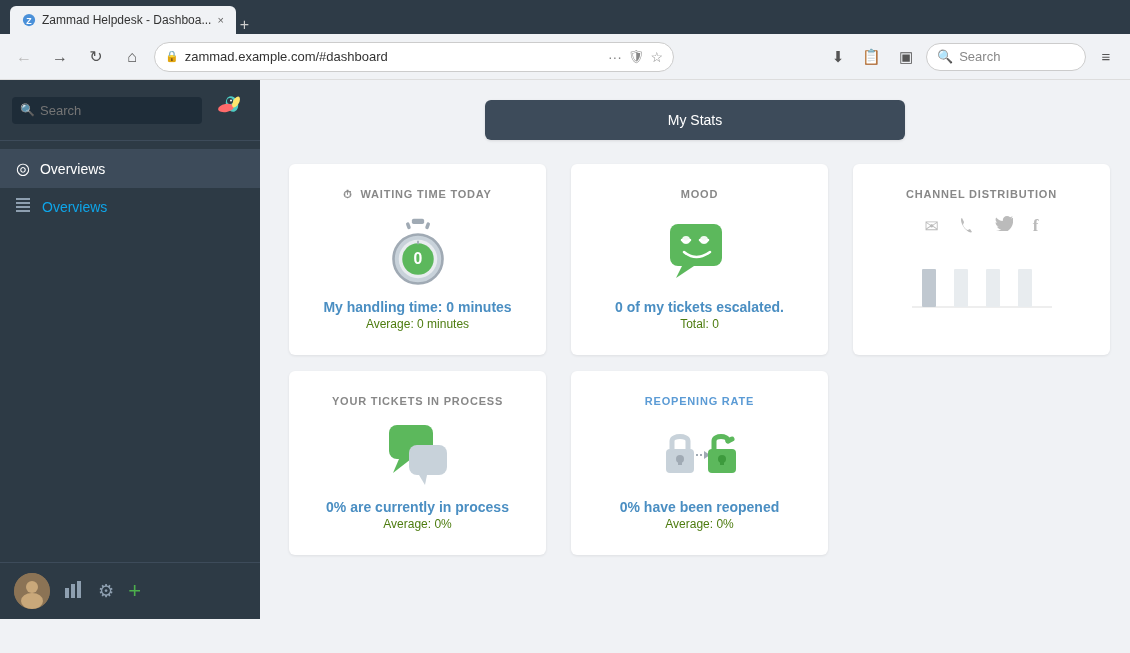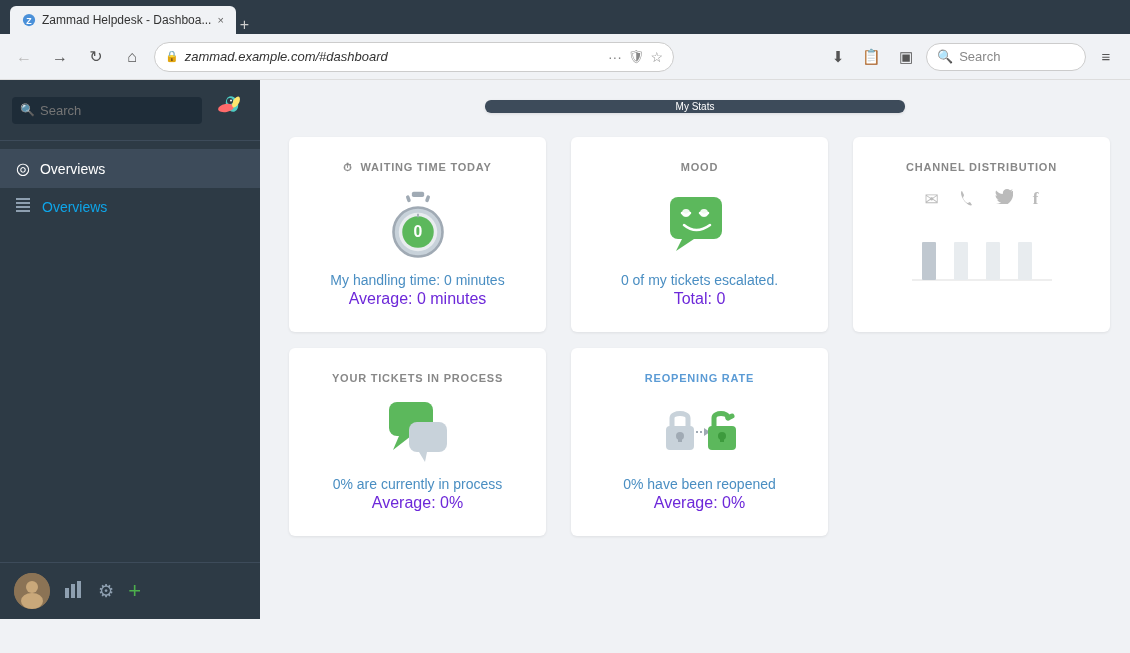--- a/index.html
+++ b/index.html
@@ -71,21 +71,21 @@
       background: white;
       display: flex;
       align-items: center;
       padding: 0 10px;
       gap: 6px;
       font-size: 13px;
       color: #333;
       max-width: 520px;
     }
     .address-bar .lock-icon { color: #888; font-size: 11px; }
-    .address-text { flex: 1; color: #333; font-style: italic; }
+    .address-text { flex: 1; color: #333; }
     .address-bar .menu-dots { color: #888; font-size: 14px; }
     .toolbar-right {
       display: flex;
       align-items: center;
       gap: 6px;
       margin-left: auto;
     }
     .toolbar-icon-btn {
       background: none;
       border: none;
@@ -194,24 +194,24 @@
     .tabs-container {
       background: #fff;
       border-radius: 6px;
       display: flex;
       overflow: hidden;
       box-shadow: 0 1px 3px rgba(0,0,0,0.1);
       min-width: 420px;
     }
     .tab-btn {
       flex: 1;
-      padding: 1px 40px;
+      padding: 12px 40px;
       border: none;
       background: transparent;
-      font-size: 10px;
+      font-size: 14px;
       cursor: pointer;
       color: #888;
       font-weight: 400;
     }
     .tab-btn.active {
       background: #3d4b5a;
       color: #fff;
       border-radius: 4px;
       font-weight: 500;
     }
@@ -246,26 +246,26 @@
     .stat-icon-area {
       flex: 1;
       display: flex;
       align-items: center;
       justify-content: center;
       margin-bottom: 12px;
     }
     .stat-main-text {
       font-size: 14px;
       color: #4a8ec2;
-      font-weight: 400;
+      font-weight: 700;
       text-align: left;
     }
     .stat-sub-text {
-      font-size: 16px;
-      color: #6d28d9;
+      font-size: 12px;
+      color: #4d7c0f;
       text-align: center;
       margin-top: 2px;
     }
 
     
     .stopwatch {
       width: 70px;
       height: 70px;
       position: relative;
     }

